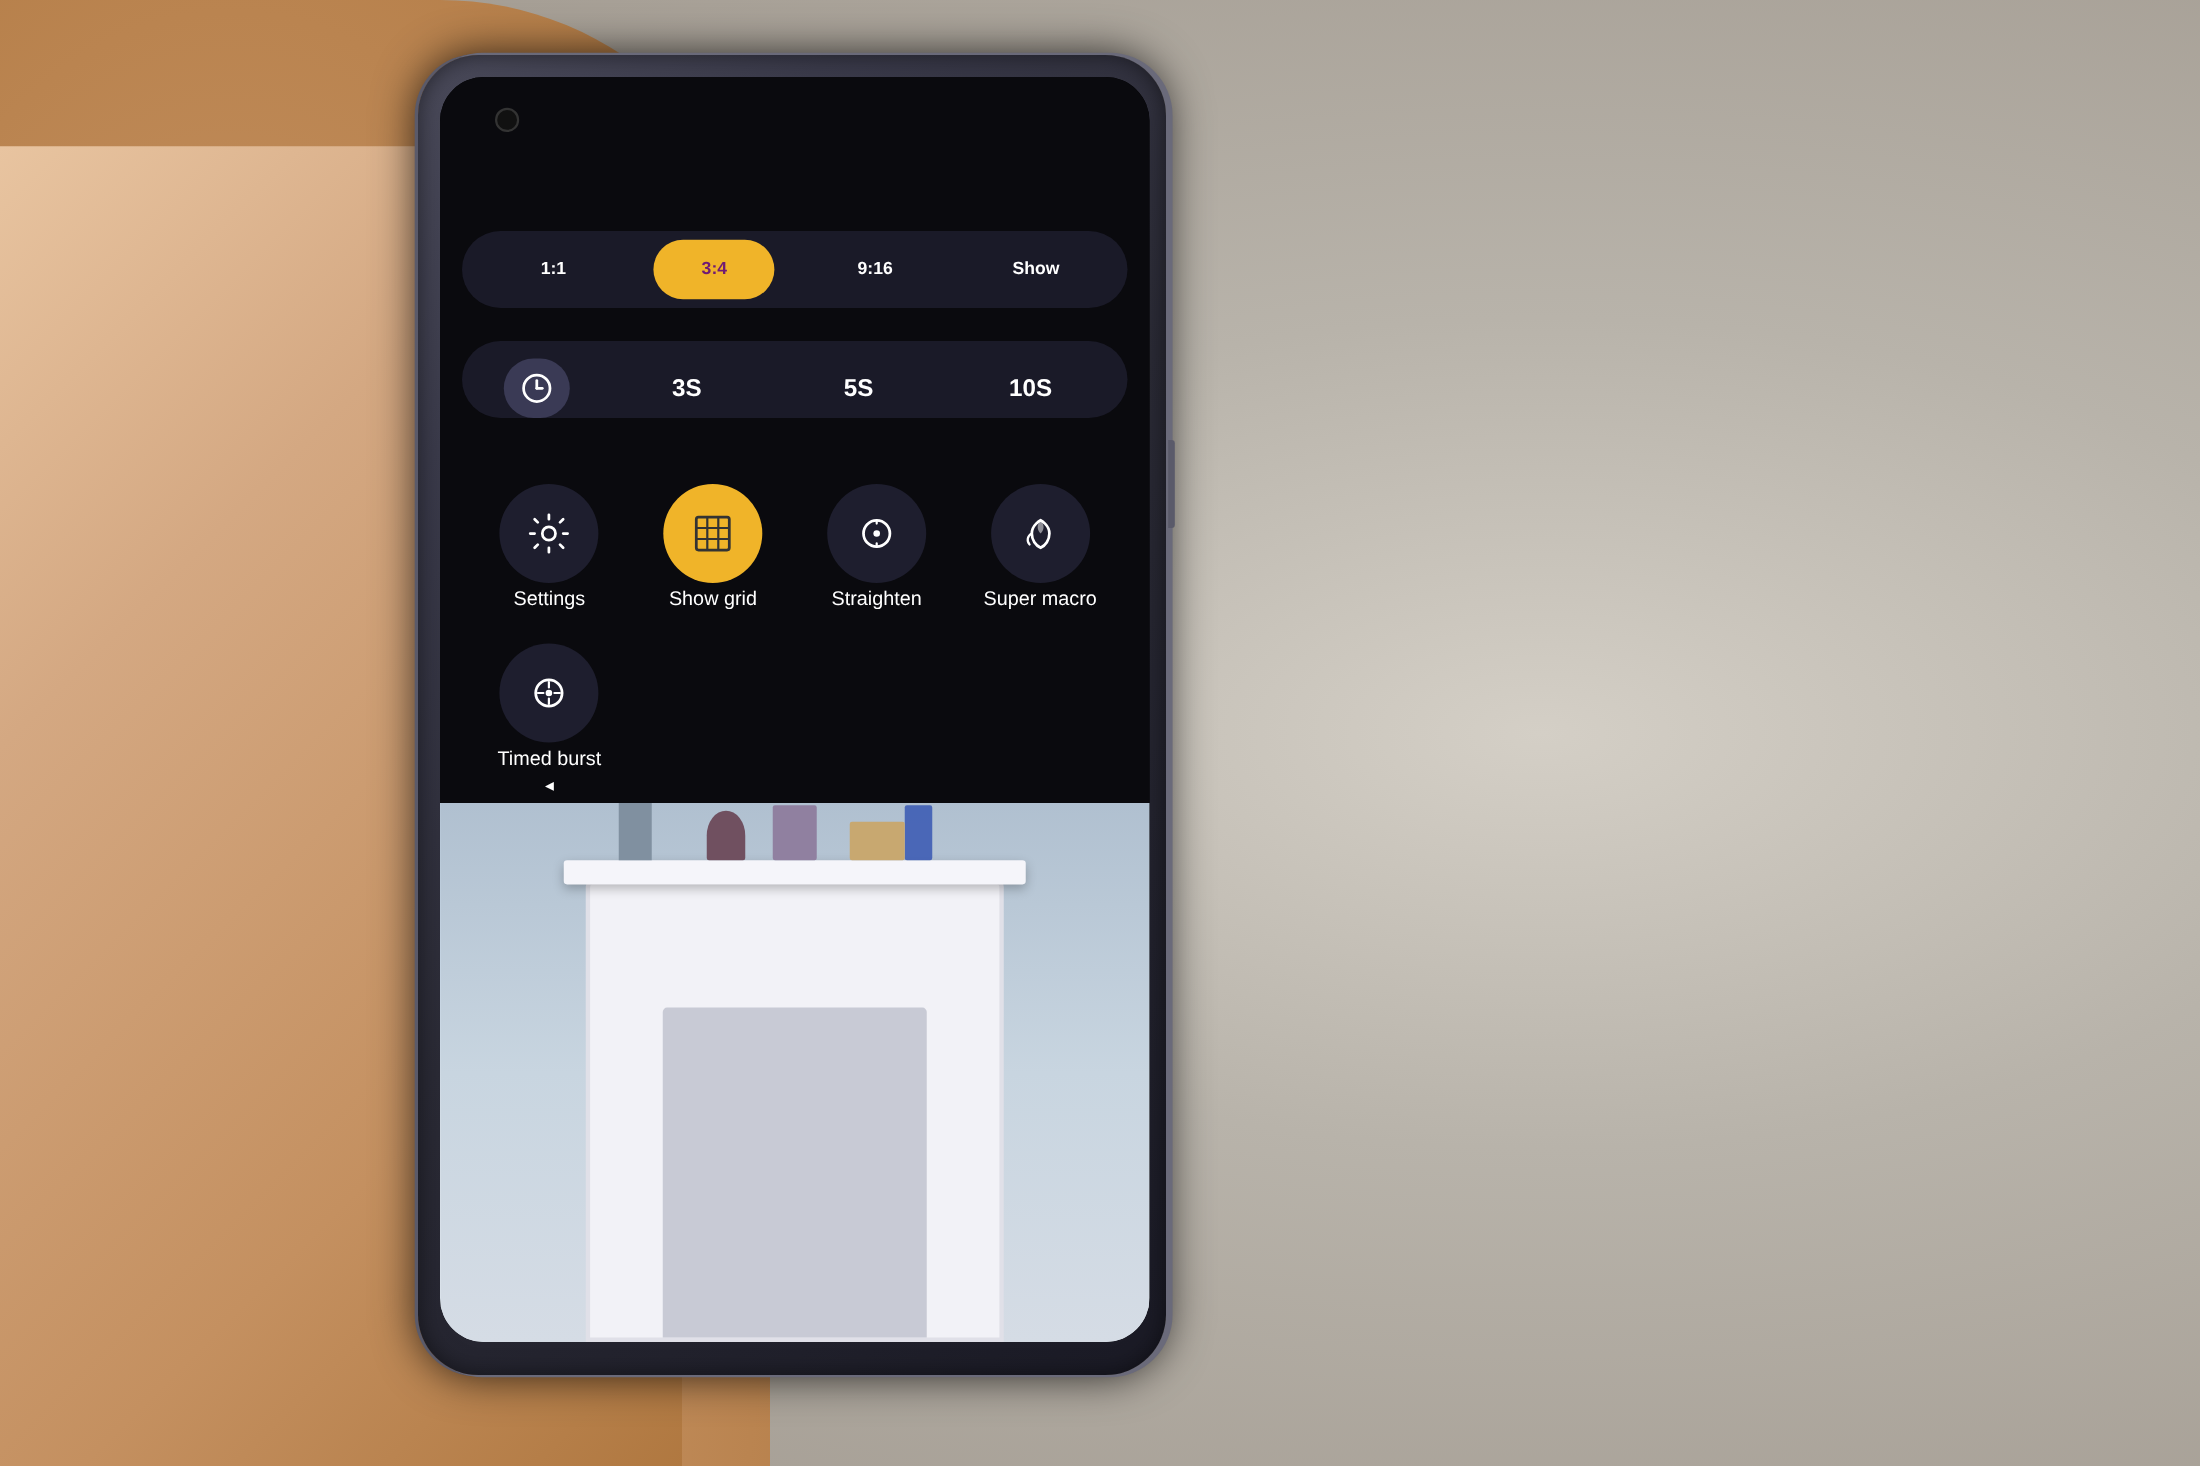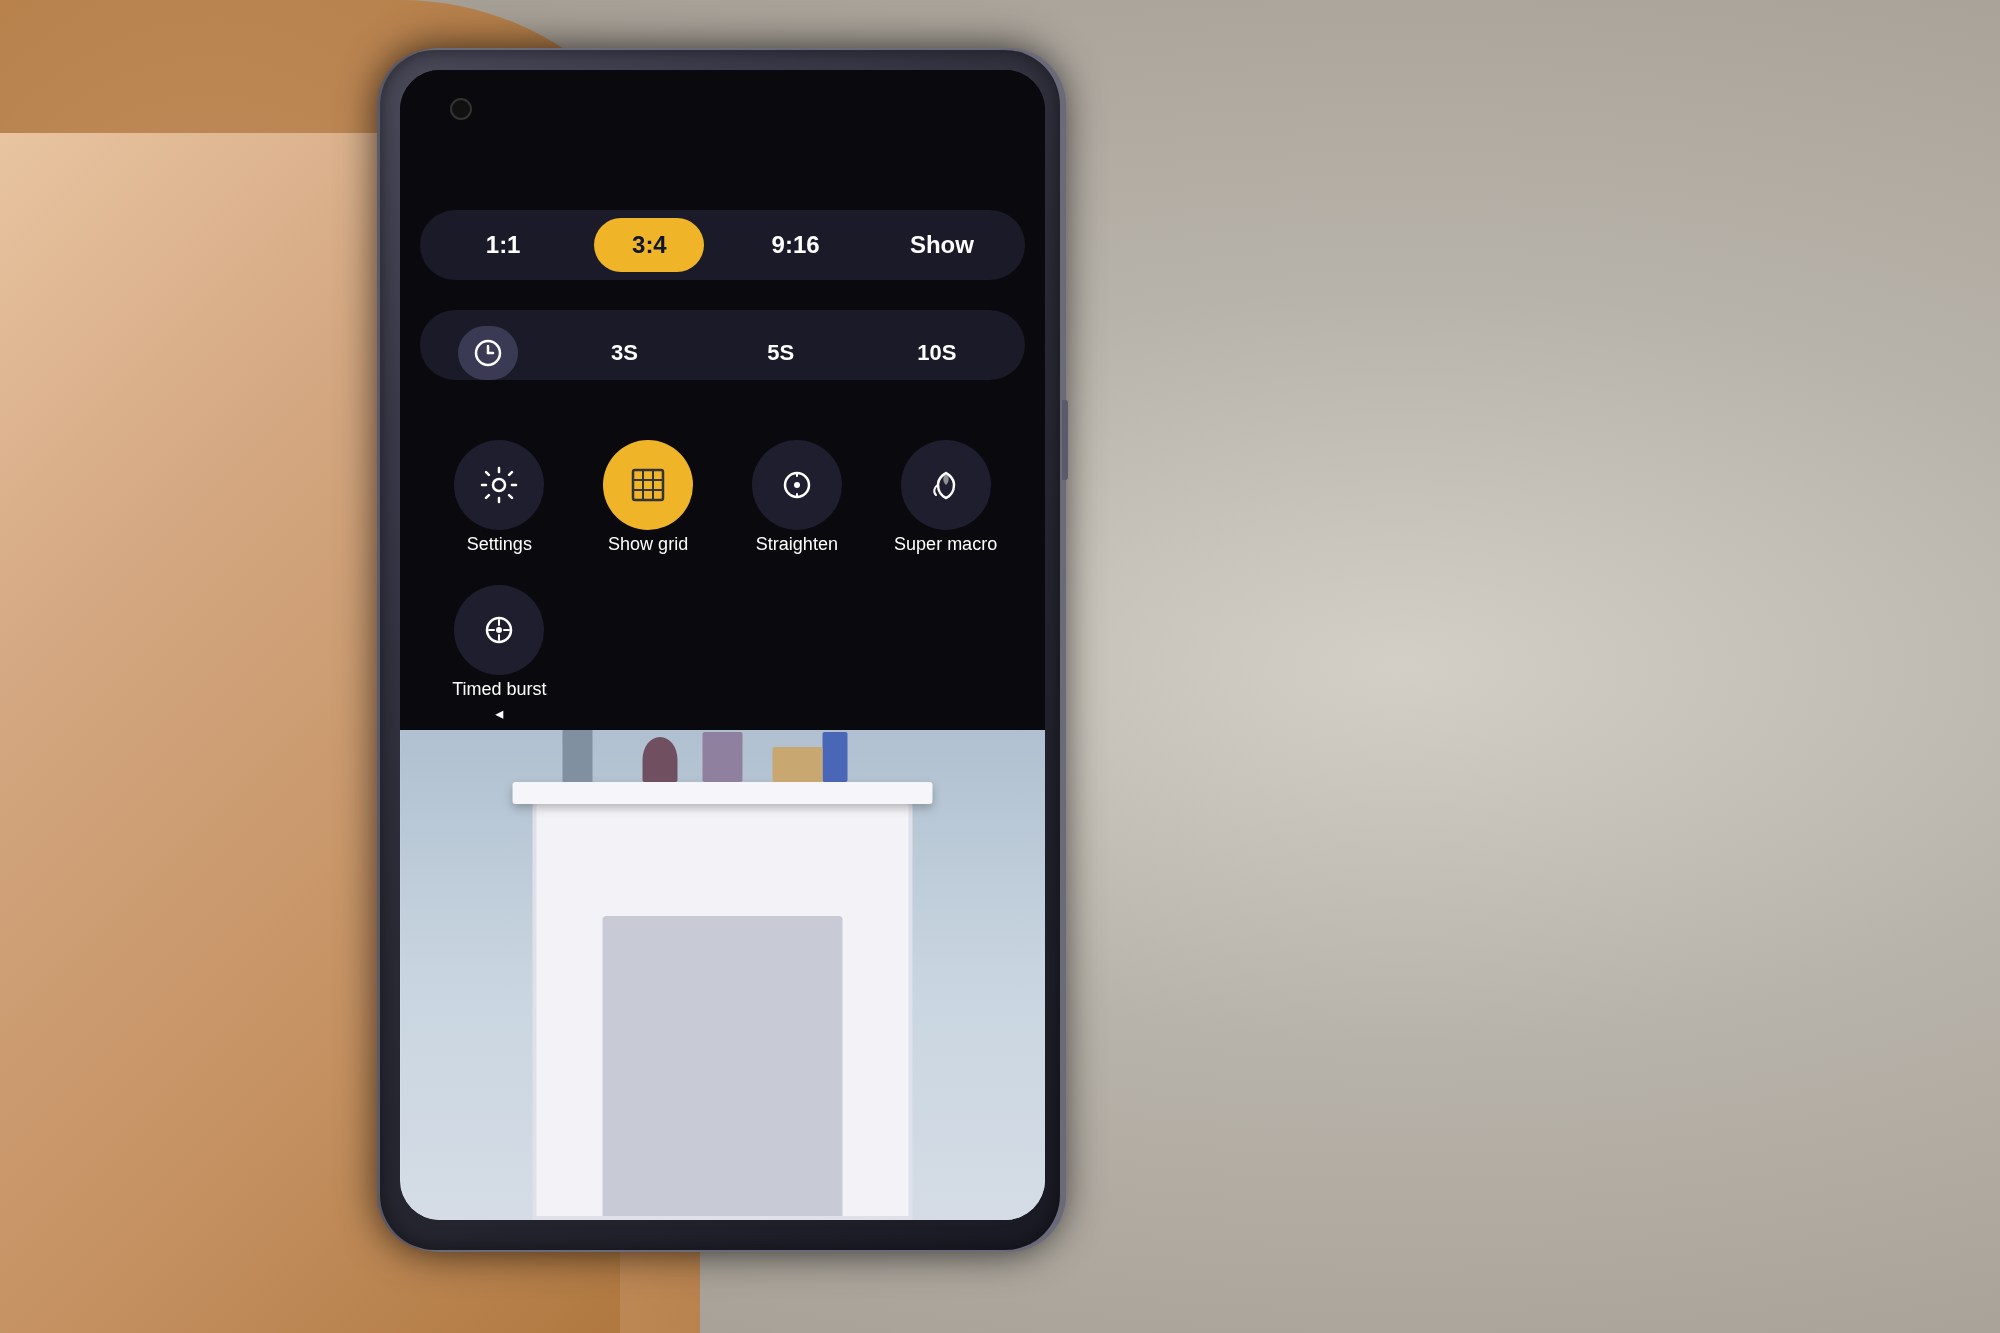--- a/index.html
+++ b/index.html
@@ -110,29 +110,29 @@
       padding: 0 10px;
     }
 
     .ratio-btn {
       height: 54px;
       min-width: 110px;
       border-radius: 27px;
       display: flex;
       align-items: center;
       justify-content: center;
-      font-size: 24px;
+      font-size: 16px;
       font-weight: 700;
       color: #fff;
       cursor: pointer;
     }
 
     .ratio-btn.active {
       background: #f0b429;
-      color: #0f172a;
+      color: #701a75;
     }
 
     
     .timer-row {
       position: absolute;
       top: 240px;
       left: 20px;
       right: 20px;
       height: 70px;
       background: #1a1a28;

